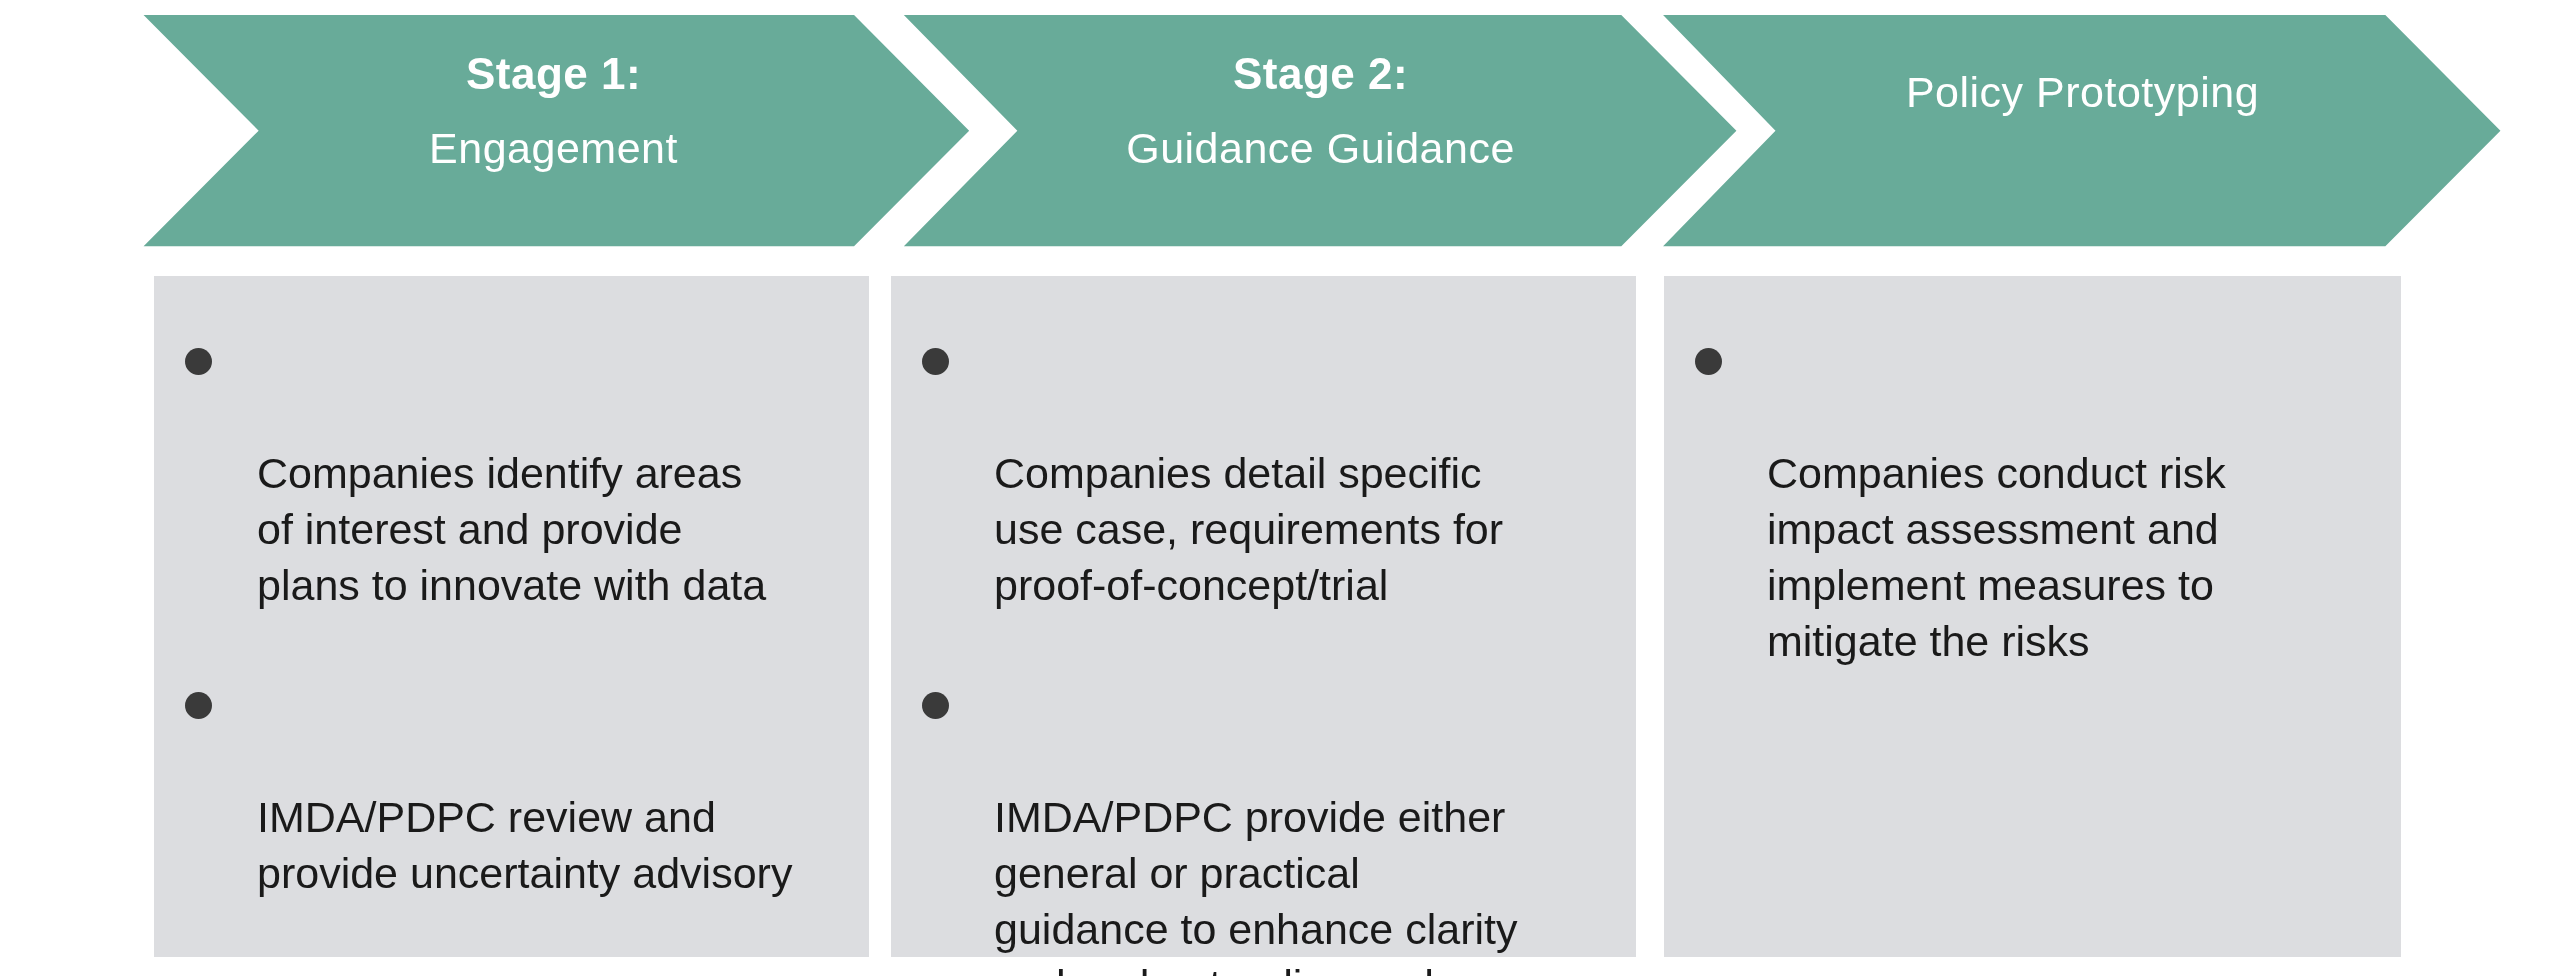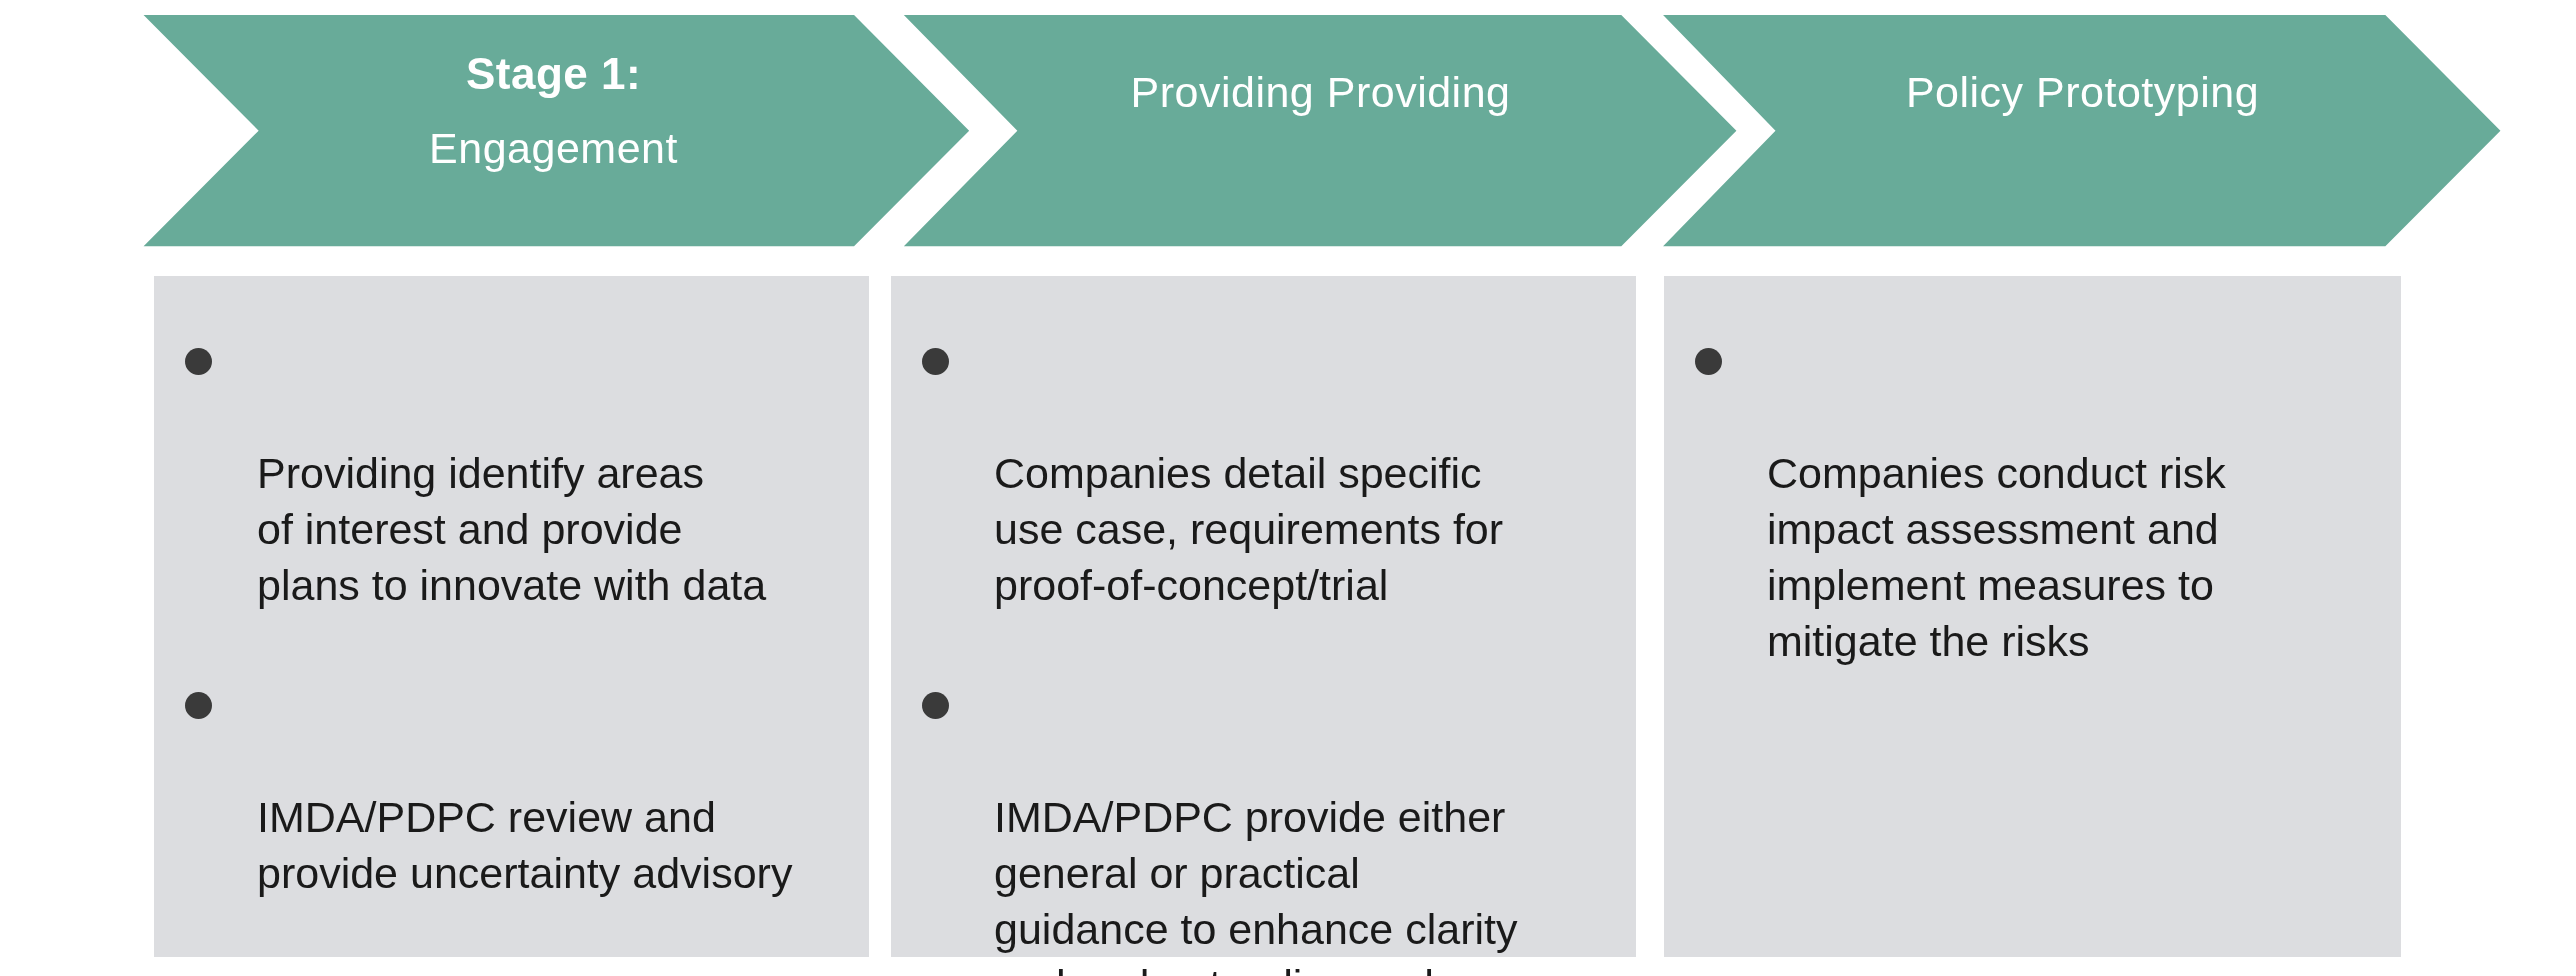--- a/index.html
+++ b/index.html
@@ -90,31 +90,32 @@
     <polygon points="265,28 1592,28 1807,244 1592,460 265,460 480,244"></polygon>
     <polygon points="1685,28 3025,28 3240,244 3025,460 1685,460 1897,244"></polygon>
     <polygon points="3103,28 4452,28 4667,244 4452,460 3103,460 3313,244"></polygon>
   </svg>
 
   <div class="stage-heading s1">
     <div class="stage-label">Stage 1:</div>
     <div class="stage-title">Engagement</div>
   </div>
   <div class="stage-heading s2">
-    <div class="stage-title">Providing Providing</div>
+    <div class="stage-label">Stage 2:</div>
+    <div class="stage-title">Guidance Guidance</div>
   </div>
   <div class="stage-heading s3">
     <div class="stage-title">Policy Prototyping</div>
   </div>
 
   <div class="stage-box b1">
     <div class="bullets">
   <div class="bullet">
     <span class="dot"></span>
-    <span class="bullet-text">Providing identify areas
+    <span class="bullet-text">Companies identify areas
 of interest and provide
 plans to innovate with data</span>
   </div>
 
   <div class="bullet">
     <span class="dot"></span>
     <span class="bullet-text">IMDA/PDPC review and
 provide uncertainty advisory</span>
   </div>
 </div>

